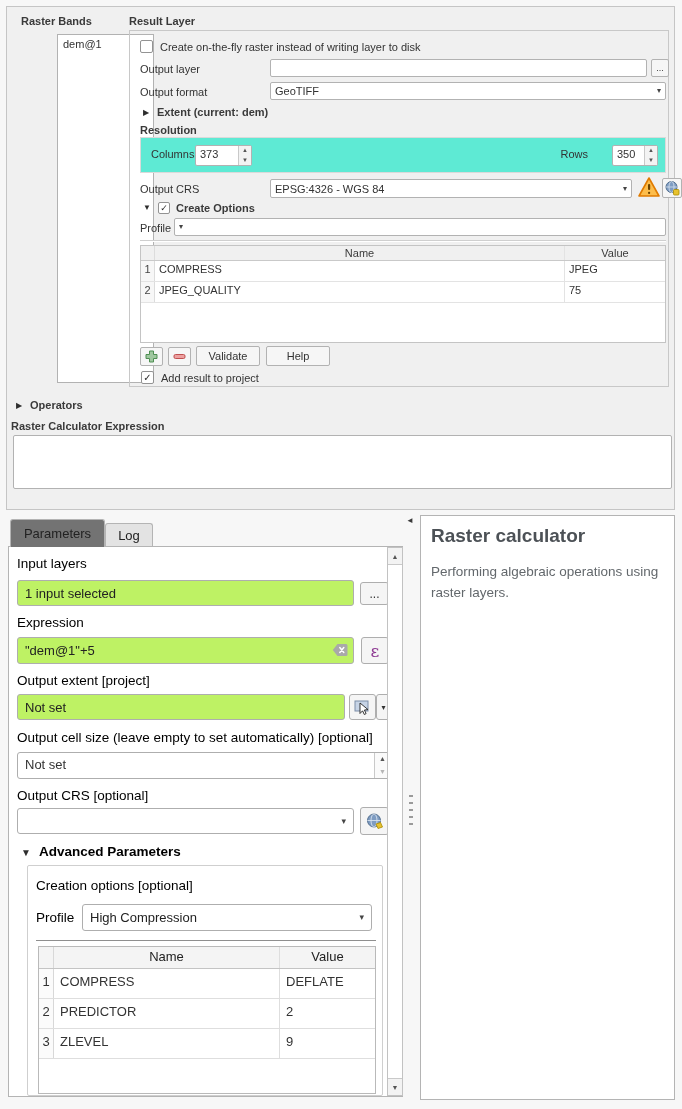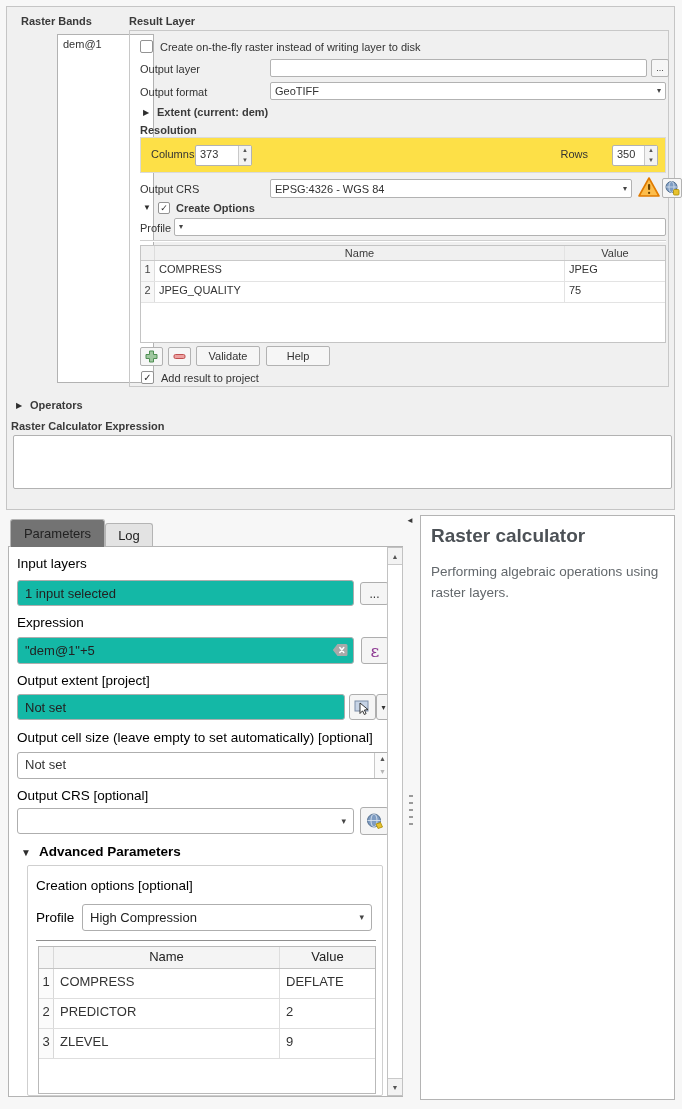--- a/index.html
+++ b/index.html
@@ -42,21 +42,21 @@
   .tc.val { width:100px; }
   .trow.head .tc { text-align:center; color:#3a3a3a; padding:1px 4px; }
   .groove { border-top:1px solid #cfcfcf; border-bottom:1px solid #ffffff; height:2px; }
 
   
   .tab { border:1px solid #b4b4b4; border-bottom:none; border-radius:3px 3px 0 0; font-size:13px; color:#222; text-align:center; }
   .tab.active { background:#737373; z-index:3; }
   .tab.inactive { background:#e3e3e3; z-index:1; }
   .panelframe { background:#fff; border:1px solid #b4b4b4; z-index:2; }
   .plbl { font-size:13.5px; color:#000000; white-space:nowrap; }
-  .pinput { background:#14b8a6; border:1px solid #aeaeae; border-radius:3px; font-family:inherit; font-size:13px; color:#222; padding:2px 7px; outline:none; }
+  .pinput { background:#bef264; border:1px solid #aeaeae; border-radius:3px; font-family:inherit; font-size:13px; color:#222; padding:2px 7px; outline:none; }
   .pbtn { background:#f5f5f5; border:1px solid #aeaeae; border-radius:3px; font-family:inherit; font-size:12px; color:#333; text-align:center; }
   .pcombo { background:#fff; border:1px solid #aeaeae; border-radius:3px; font-size:13px; color:#222; display:flex; align-items:center; padding:0 7px; }
   .pcombo .ctext { flex:1; }
   .advgroup { border:1px solid #cfcfcf; border-radius:2px; }
   
   .btable { background:#fff; border:1px solid #b9b9b9; font-size:13px; }
   .brow { display:flex; border-bottom:1px solid #dedede; height:30px; align-items:stretch; }
   .brow.head { background:#f4f4f4; height:22px; border-bottom:1px solid #c4c4c4; }
   .bc { padding:5px 6px; overflow:hidden; white-space:nowrap; }
   .bc.idx { width:15px; border-right:1px solid #d8d8d8; background:#fbfbfb; color:#333; text-align:center; padding:5px 1px; }
@@ -103,21 +103,21 @@
     <div class="abs lbl" style="left:10px; top:55px;">Output format</div>
     <div class="abs combo" style="left:140px; top:51px; width:396px; height:18px;">
       <span class="ctext">GeoTIFF</span>
       <span class="carrow">▾</span>
     </div>
 
     <span class="abs arrowglyph" style="left:13px; top:77px;">▶</span>
     <div class="abs blbl" style="left:27px; top:75px;">Extent (current: dem)</div>
 
     <div class="abs blbl" style="left:10px; top:93px;">Resolution</div>
-    <div class="abs" style="left:10px; top:106px; width:526px; height:36px; background:#fde047; border:1px solid #dadada;">
+    <div class="abs" style="left:10px; top:106px; width:526px; height:36px; background:#5eead4; border:1px solid #dadada;">
       <div class="abs lbl" style="left:10px; top:10px;">Columns</div>
       <div class="abs spinbox" style="left:54px; top:7px; width:57px; height:21px;">
         <div class="sval">373</div>
         <div class="spincol">
             <span>▲</span>
             <span>▼</span>
           </div>
       </div>
       <div class="abs lbl" style="right:77px; top:10px;">Rows</div>
       <div class="abs spinbox" style="right:7px; top:7px; width:46px; height:21px;">

